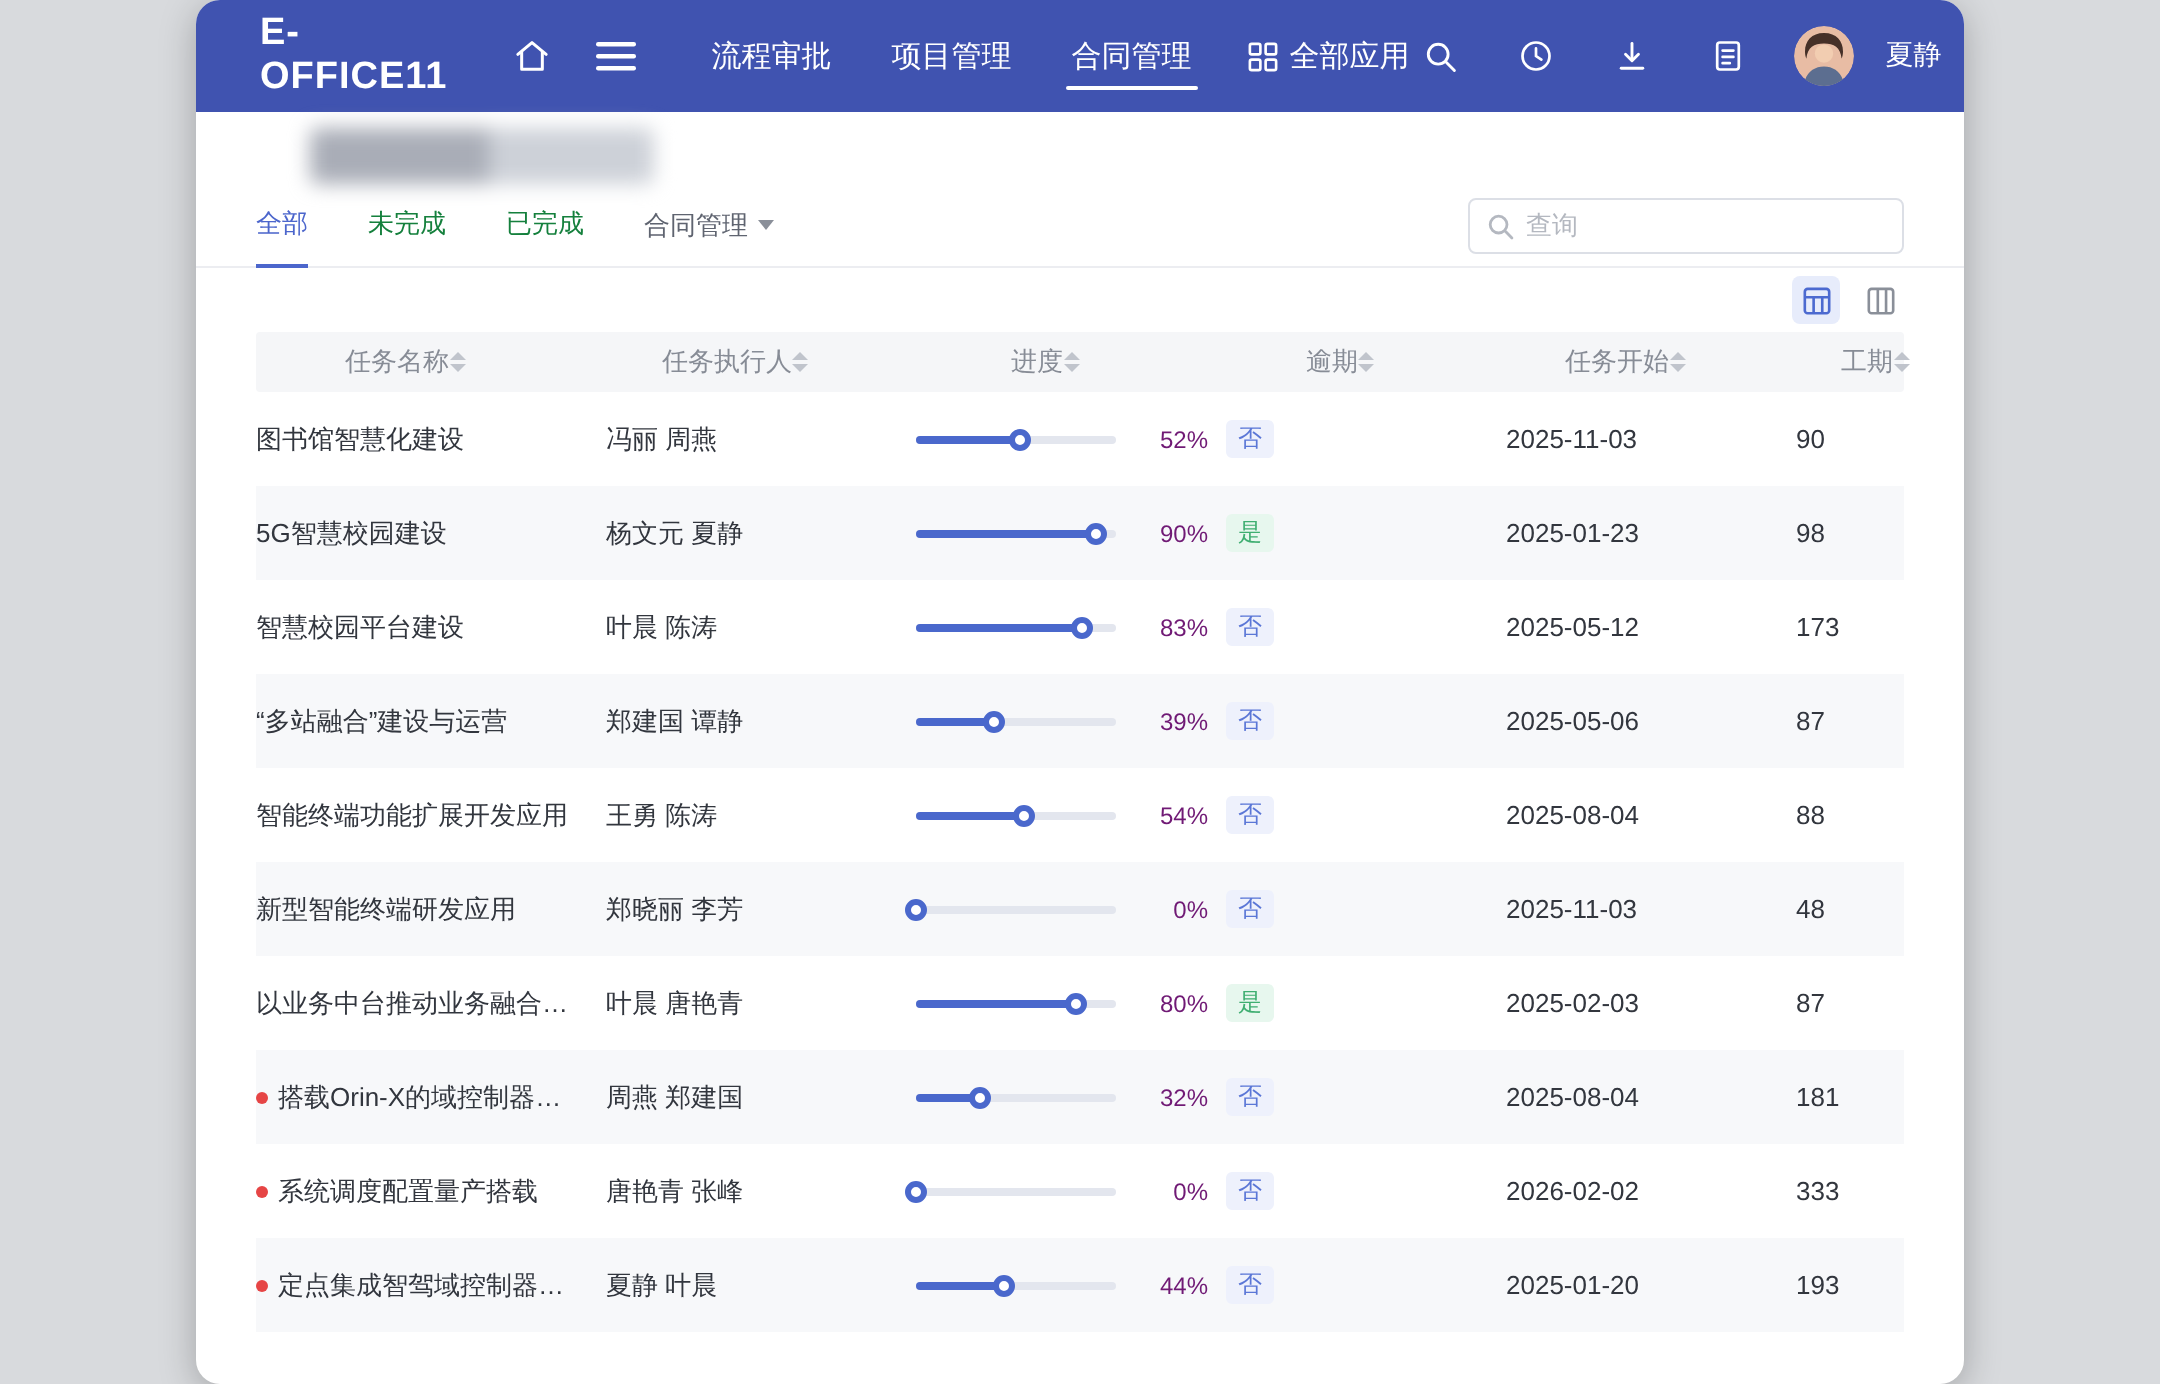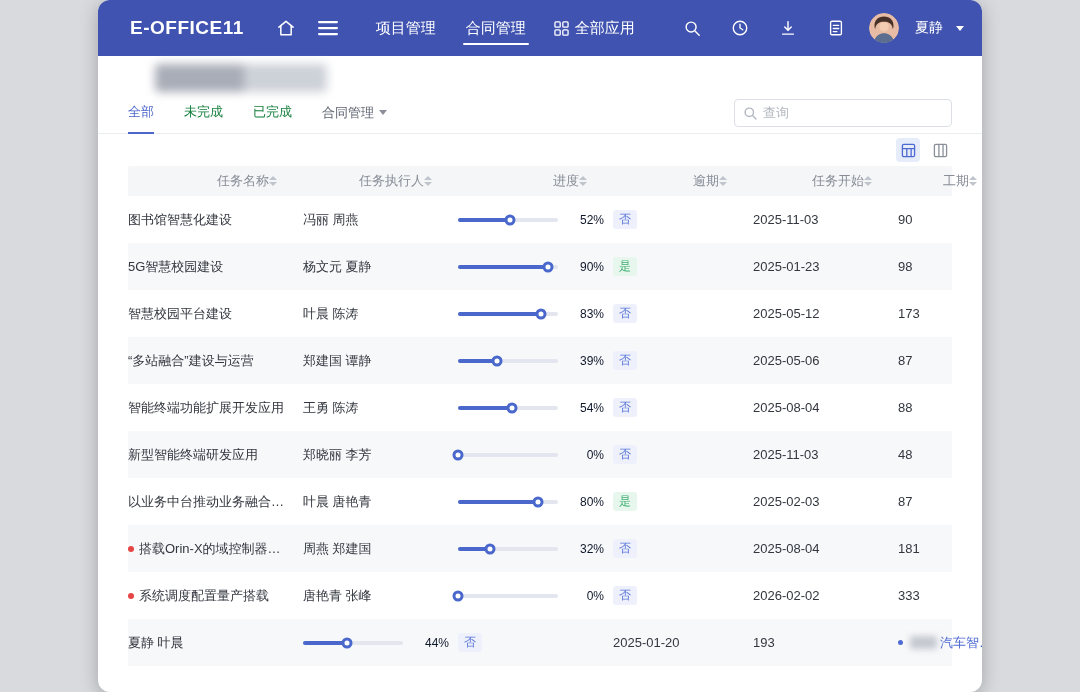--- a/index.html
+++ b/index.html
@@ -88,21 +88,21 @@
 
   
   .table { margin:0 30px; }
   .thead, .trow {
     display:grid;
     grid-template-columns:175px 155px 155px 140px 145px 105px 1fr;
     align-items:center;
   }
   .thead { height:30px; background:#f5f6f8; border-radius:2px; }
   .th {
-    display:flex; align-items:center; justify-content:flex-end;
+    display:flex; align-items:center; justify-content:center;
     font-size:13px; color:#878c96; padding-right:26px; white-space:nowrap;
   }
   .th:first-child { padding-left:0; }
   .th.no-sort { justify-content:flex-start; padding-right:0; }
   .sort { display:inline-flex; flex-direction:column; gap:2px; cursor:pointer; }
   .sort i { width:0; height:0; border-left:4px solid transparent; border-right:4px solid transparent; display:block; }
   .sort .up { border-bottom:4px solid #c0c4cc; }
   .sort .down { border-top:4px solid #c0c4cc; }
 
   .trow { height:47px; }
@@ -112,21 +112,21 @@
   .flag { display:none; width:6px; height:6px; border-radius:50%; background:#e64545; margin-right:5px; flex:none; }
   .flag.show { display:inline-block; }
   .task-name { cursor:pointer; overflow:hidden; text-overflow:ellipsis; white-space:nowrap; }
 
   .slider { position:relative; width:100px; height:4px; background:#e3e6ee; border-radius:2px; flex:none; }
   .slider-fill { position:absolute; left:0; top:0; height:4px; background:#4a68cc; border-radius:2px; }
   .slider-knob {
     position:absolute; top:50%; width:11px; height:11px; border-radius:50%;
     background:#fff; border:3px solid #4a68cc; transform:translate(-50%,-50%); cursor:grab;
   }
-  .pct { width:38px; text-align:right; margin-left:8px; font-size:12px; color:#0f172a; }
+  .pct { width:38px; text-align:right; margin-left:8px; font-size:12px; color:#701a75; }
 
   .badge { display:inline-block; min-width:15px; text-align:center; padding:2px 6px; font-size:12px; border-radius:3px; line-height:15px; }
   .badge.no  { color:#5b77d6; background:#eef1fc; }
   .badge.yes { color:#3fae71; background:#e7f7ee; }
 
   .proj { min-width:0; }
   .bullet { width:5px; height:5px; border-radius:50%; background:#4f6bd3; margin-right:7px; flex:none; }
   .redact {
     display:none; width:27px; height:13px; border-radius:2px;
     background:#c4c8cf; filter:blur(3px); margin-right:3px; flex:none;
@@ -150,20 +150,21 @@
     </span>
     <span class="tb-icon">
       <svg width="20" height="16" viewBox="0 0 20 16" fill="#fff">
         <rect y="1" width="20" height="2.2" rx="1.1"></rect>
           <rect y="7" width="20" height="2.2" rx="1.1"></rect>
           <rect y="13" width="20" height="2.2" rx="1.1"></rect>
       </svg>
     </span>
 
     <div class="main-nav">
+      <span class="nav-item">流程审批</span>
       <span class="nav-item">项目管理</span>
       <span class="nav-item active">合同管理</span>
     </div>
 
     <div class="all-apps">
       <span class="tb-icon" style="padding:0">
         <svg width="15" height="15" viewBox="0 0 16 16" fill="none" stroke="#fff" stroke-width="1.4">
           <rect x="1" y="1" width="5.6" height="5.6" rx="1"></rect>
             <rect x="9.4" y="1" width="5.6" height="5.6" rx="1"></rect>
           <rect x="1" y="9.4" width="5.6" height="5.6" rx="1"></rect>
@@ -562,20 +563,24 @@
     <div class="td">
       <span>333</span>
     </div>
     <div class="td proj">
       <span class="bullet"></span>
       <span class="redact show"></span>
       <span class="proj-link">汽车智能驾驶系统项目</span>
     </div>
   </div>
         <div class="trow alt">
+    <div class="td td-name">
+      <span class="flag show"></span>
+      <span class="task-name">定点集成智驾域控制器硬件</span>
+    </div>
     <div class="td">
       <span>夏静 叶晨</span>
     </div>
     <div class="td">
       <span class="slider">
         <span class="slider-fill" style="width: 44%;"></span>
         <span class="slider-knob" style="left: 44%;"></span>
       </span>
       <span class="pct">44%</span>
     </div>

